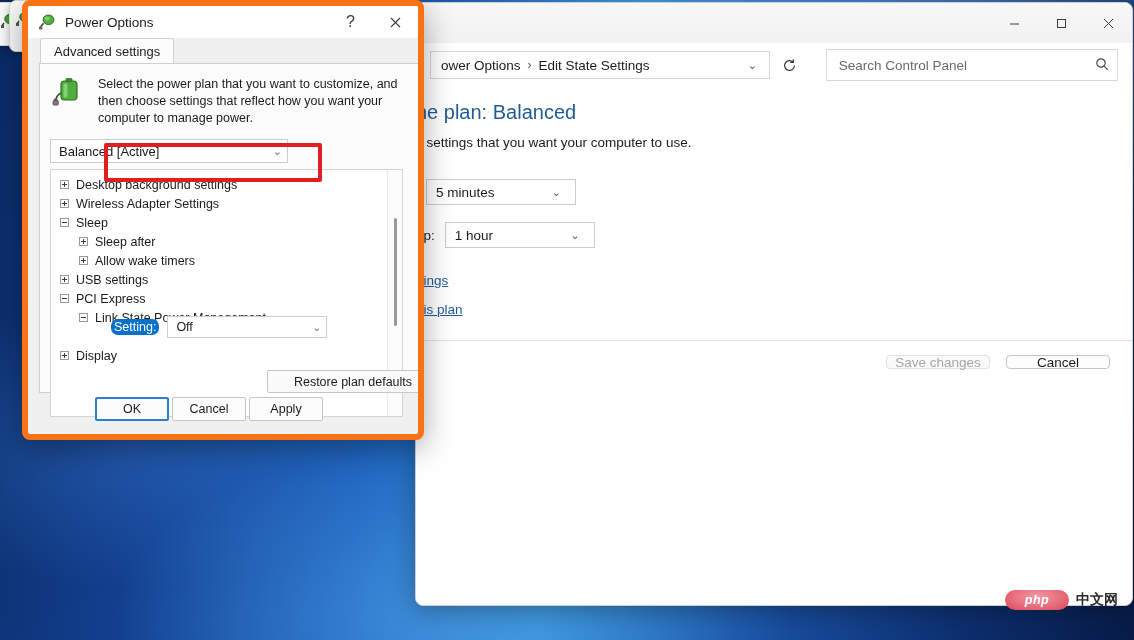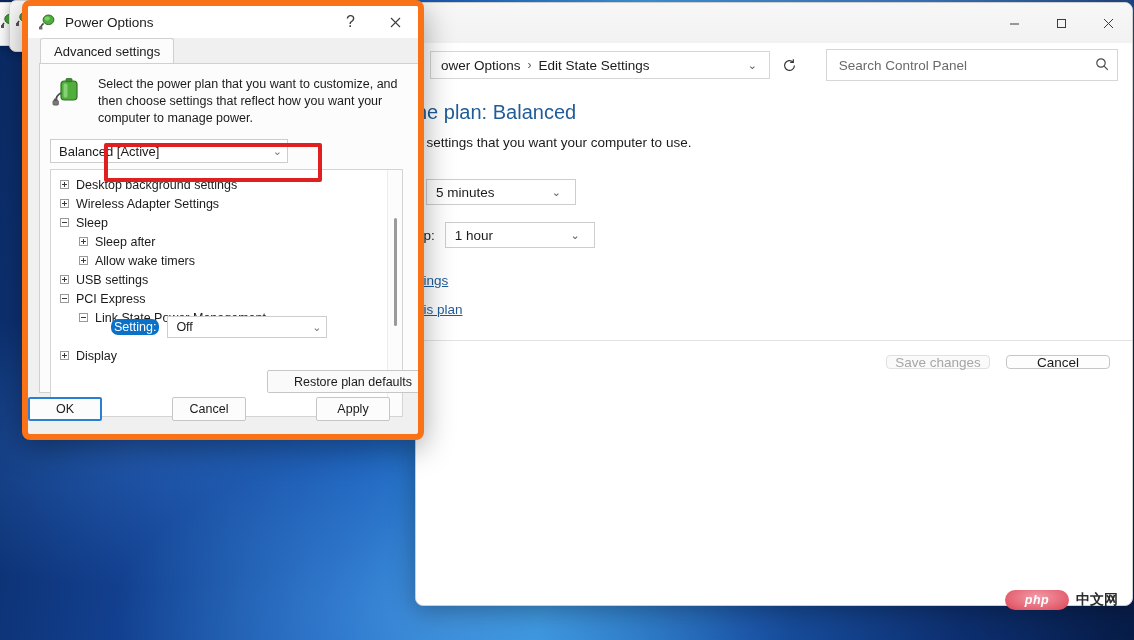--- a/index.html
+++ b/index.html
@@ -355,22 +355,22 @@
     background: #fafafa;
     border-radius: 2px;
     font-size: 12.5px; color: #1b1b1b;
     display: flex; align-items: center; justify-content: center;
   }
 
   .dlg-footer {
     position: absolute;
     left: 0; right: 16px; bottom: 0;
     height: 50px;
-    display: flex; align-items: center; justify-content: space-between;
-    gap: 14px;
+    display: flex; align-items: center; justify-content: center;
+    gap: 3px;
     padding-right: 12px;
   }
   .dlg-btn {
     width: 74px; height: 24px;
     border: 1px solid #c6c6c6;
     background: #fcfcfc;
     border-radius: 2px;
     font-size: 12.5px; color: #1b1b1b;
     display: flex; align-items: center; justify-content: center;
   }

